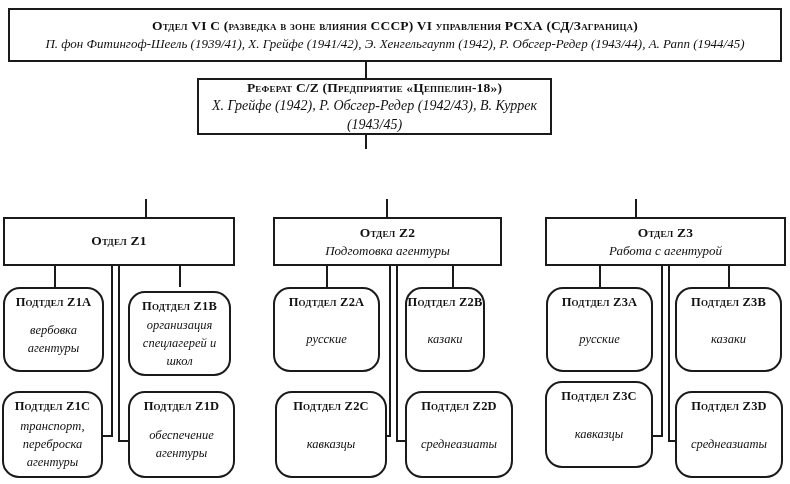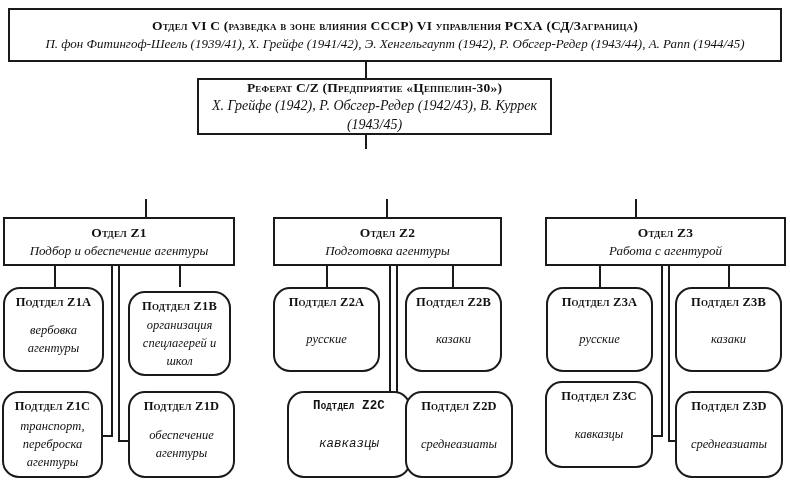--- a/index.html
+++ b/index.html
@@ -51,28 +51,27 @@
   <div class="line" style="left:668px;top:265px;width:2px;height:177px;"></div>
   <div class="line" style="left:651px;top:435px;width:12px;height:2px;"></div>
   <div class="line" style="left:668px;top:440px;width:9px;height:2px;"></div>
 
   <div class="box" style="left:8px;top:8px;width:774px;height:54px;">
     <div class="t-lg">Отдел VI C (разведка в зоне влияния СССР) VI управления РСХА (СД/Заграница)</div>
     <div class="s-lg">П. фон Фитингоф-Шеель (1939/41), Х. Грейфе (1941/42), Э. Хенгельгаупт (1942), Р. Обсгер-Редер (1943/44), А. Рапп (1944/45)</div>
   </div>
 
   <div class="box" style="left:197px;top:78px;width:355px;height:57px;">
-    <div class="t-lg">Реферат C/Z (Предприятие «Цеппелин-30»)</div>
+    <div class="t-lg">Реферат C/Z (Предприятие «Цеппелин-18»)</div>
     <div class="s-md">Х. Грейфе (1942), Р. Обсгер-Редер (1942/43), В. Куррек (1943/45)</div>
   </div>
 
 
   <div class="box" style="left:3px;top:217px;width:232px;height:49px;">
     <div class="t-lg">Отдел Z1</div>
-    <div class="s-lg">Подбор и обеспечение агентуры</div>
   </div>
   <div class="box" style="left:273px;top:217px;width:229px;height:49px;">
     <div class="t-lg">Отдел Z2</div>
     <div class="s-lg">Подготовка агентуры</div>
   </div>
   <div class="box" style="left:545px;top:217px;width:241px;height:49px;">
     <div class="t-lg">Отдел Z3</div>
     <div class="s-lg">Работа с агентурой</div>
   </div>
 
@@ -81,42 +80,42 @@
     <div class="s-sm">вербовка агентуры</div>
   </div>
   <div class="box topalign" style="left:128px;top:291px;width:103px;height:85px;">
     <div class="t-sm">Подтдел Z1B</div>
     <div class="s-sm">организация спецлагерей и школ</div>
   </div>
   <div class="box topalign" style="left:273px;top:287px;width:107px;height:85px;">
     <div class="t-sm">Подтдел Z2A</div>
     <div class="s-sm">русские</div>
   </div>
-  <div class="box topalign" style="left:405px;top:287px;width:97px;height:85px;">
+  <div class="box topalign" style="left:405px;top:287px;width:80px;height:85px;">
     <div class="t-sm">Подтдел Z2B</div>
     <div class="s-sm">казаки</div>
   </div>
   <div class="box topalign" style="left:546px;top:287px;width:107px;height:85px;">
     <div class="t-sm">Подтдел Z3A</div>
     <div class="s-sm">русские</div>
   </div>
   <div class="box topalign" style="left:675px;top:287px;width:107px;height:85px;">
     <div class="t-sm">Подтдел Z3B</div>
     <div class="s-sm">казаки</div>
   </div>
 
   <div class="box topalign" style="left:2px;top:391px;width:101px;height:87px;">
     <div class="t-sm">Подтдел Z1C</div>
     <div class="s-sm">транспорт, переброска агентуры</div>
   </div>
   <div class="box topalign" style="left:128px;top:391px;width:107px;height:87px;">
     <div class="t-sm">Подтдел Z1D</div>
     <div class="s-sm">обеспечение агентуры</div>
   </div>
-  <div class="box topalign" style="left:287px;top:391px;width:124px;height:87px;font-family:Liberation Mono, monospace;">
+  <div class="box topalign" style="left:275px;top:391px;width:112px;height:87px;">
     <div class="t-sm">Подтдел Z2C</div>
     <div class="s-sm">кавказцы</div>
   </div>
   <div class="box topalign" style="left:405px;top:391px;width:108px;height:87px;text-align:right;">
     <div class="t-sm">Подтдел Z2D</div>
     <div class="s-sm">среднеазиаты</div>
   </div>
   <div class="box topalign" style="left:545px;top:381px;width:108px;height:87px;text-align:right;">
     <div class="t-sm">Подтдел Z3C</div>
     <div class="s-sm">кавказцы</div>

